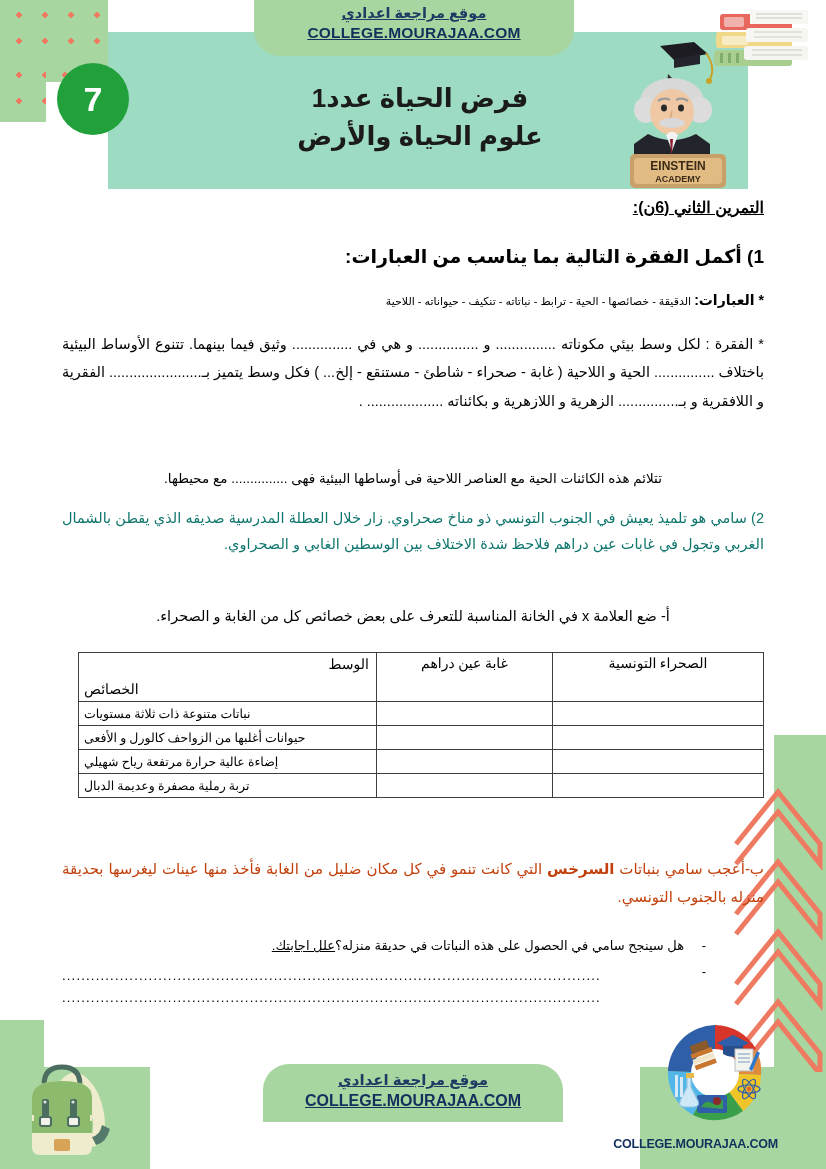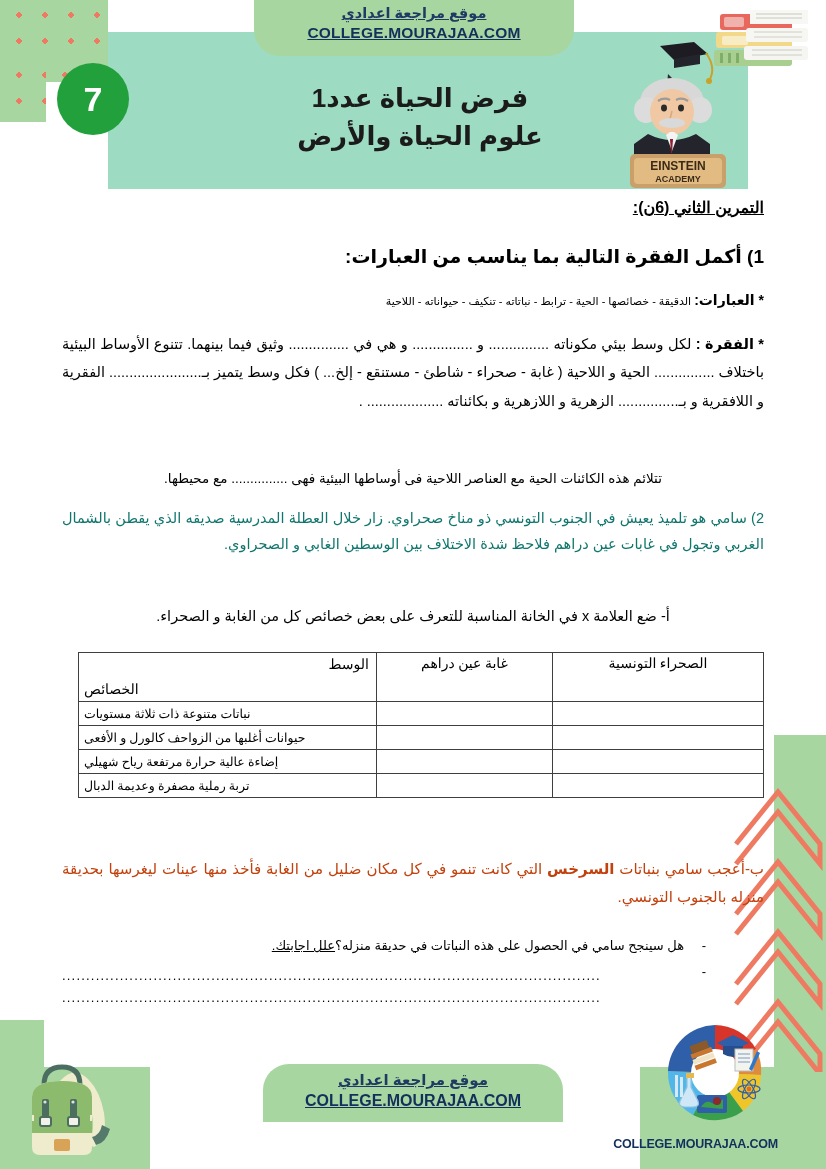--- a/index.html
+++ b/index.html
@@ -204,21 +204,21 @@
 
   .para-block {
     position: absolute;
     right: 62px; top: 140px;
     left: 62px;
     font-size: 14.5px;
     line-height: 1.95;
     text-align: justify;
     color: #000;
   }
-  .para-block b { font-weight: bold; }
+  .para-block b { font-weight: normal; }
 
   .tala2m {
     position: absolute;
     right: 62px; top: 280px;
     left: 62px;
     font-size: 13.5px;
     color: #000;
     text-align: center;
   }
 

